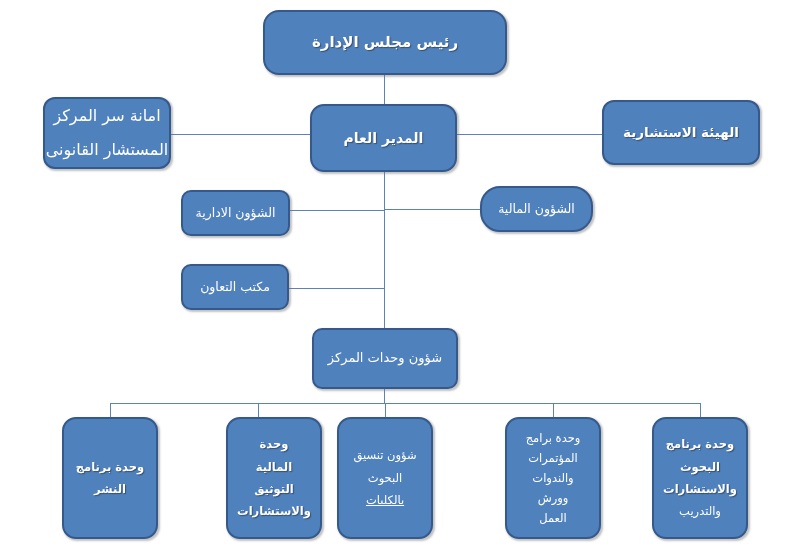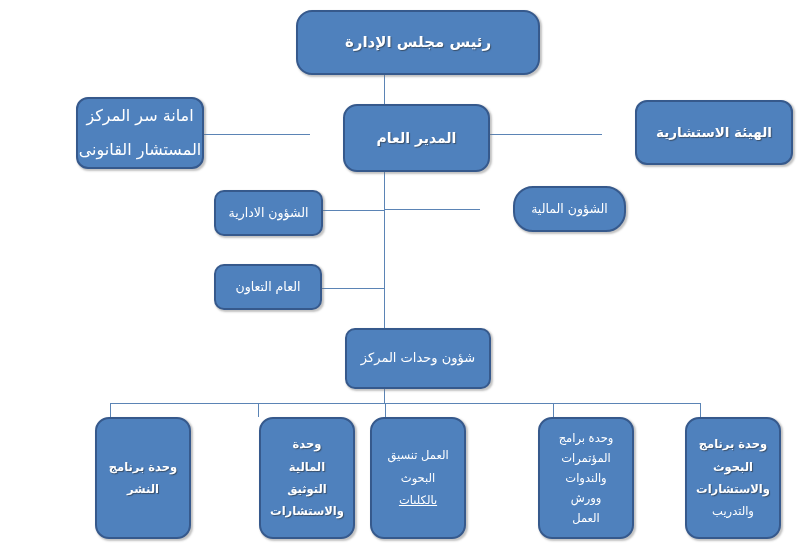--- a/index.html
+++ b/index.html
@@ -23,21 +23,20 @@
     border-radius: 12px;
     box-shadow: 1.5px 1.5px 2px rgba(120,120,120,0.45);
     color: #ffffff;
     display: flex;
     flex-direction: column;
     align-items: center;
     justify-content: center;
     text-align: right;
     direction: rtl;
     line-height: 1.9;
-    margin-left: 33px;
   }
   .node .line { display: block; white-space: nowrap; }
   .bold { font-weight: bold; text-shadow: 1px 1px 1px rgba(40,40,40,0.55); }
   .reg  { font-weight: normal; }
   .underline { text-decoration: underline; }
 
   
   .n-chairman   { left:263px; top:10px;  width:244px; height:65px; font-size:15px; border-radius:16px; }
   .n-gm         { left:310px; top:104px; width:147px; height:68px; font-size:14px; border-radius:14px; }
   .n-secretariat{ left:43px;  top:97px;  width:128px; height:72px; font-size:16px; line-height:2.1; }
@@ -98,41 +97,41 @@
 
   <div class="node n-admin">
     <span class="line reg">الشؤون الادارية</span>
   </div>
 
   <div class="node n-financial">
     <span class="line reg">الشؤون المالية</span>
   </div>
 
   <div class="node n-coop">
-    <span class="line reg">العام التعاون</span>
+    <span class="line reg">مكتب التعاون</span>
   </div>
 
   <div class="node n-units">
     <span class="line reg">شؤون وحدات المركز</span>
   </div>
 
   <div class="node n-unit n-unit1">
     <span class="line bold">وحدة برنامج</span>
     <span class="line bold">النشر</span>
   </div>
 
   <div class="node n-unit n-unit2">
     <span class="line bold">وحدة</span>
     <span class="line bold">المالية</span>
     <span class="line bold">التوثيق</span>
     <span class="line bold">والاستشارات</span>
   </div>
 
   <div class="node n-unit n-unit3">
-    <span class="line reg">العمل تنسيق</span>
+    <span class="line reg">شؤون تنسيق</span>
     <span class="line reg">البحوث</span>
     <span class="line reg underline">بالكليات</span>
   </div>
 
   <div class="node n-unit n-unit4">
     <span class="line reg">وحدة برامج</span>
     <span class="line reg">المؤتمرات</span>
     <span class="line reg">والندوات</span>
     <span class="line reg">وورش</span>
     <span class="line reg">العمل</span>

